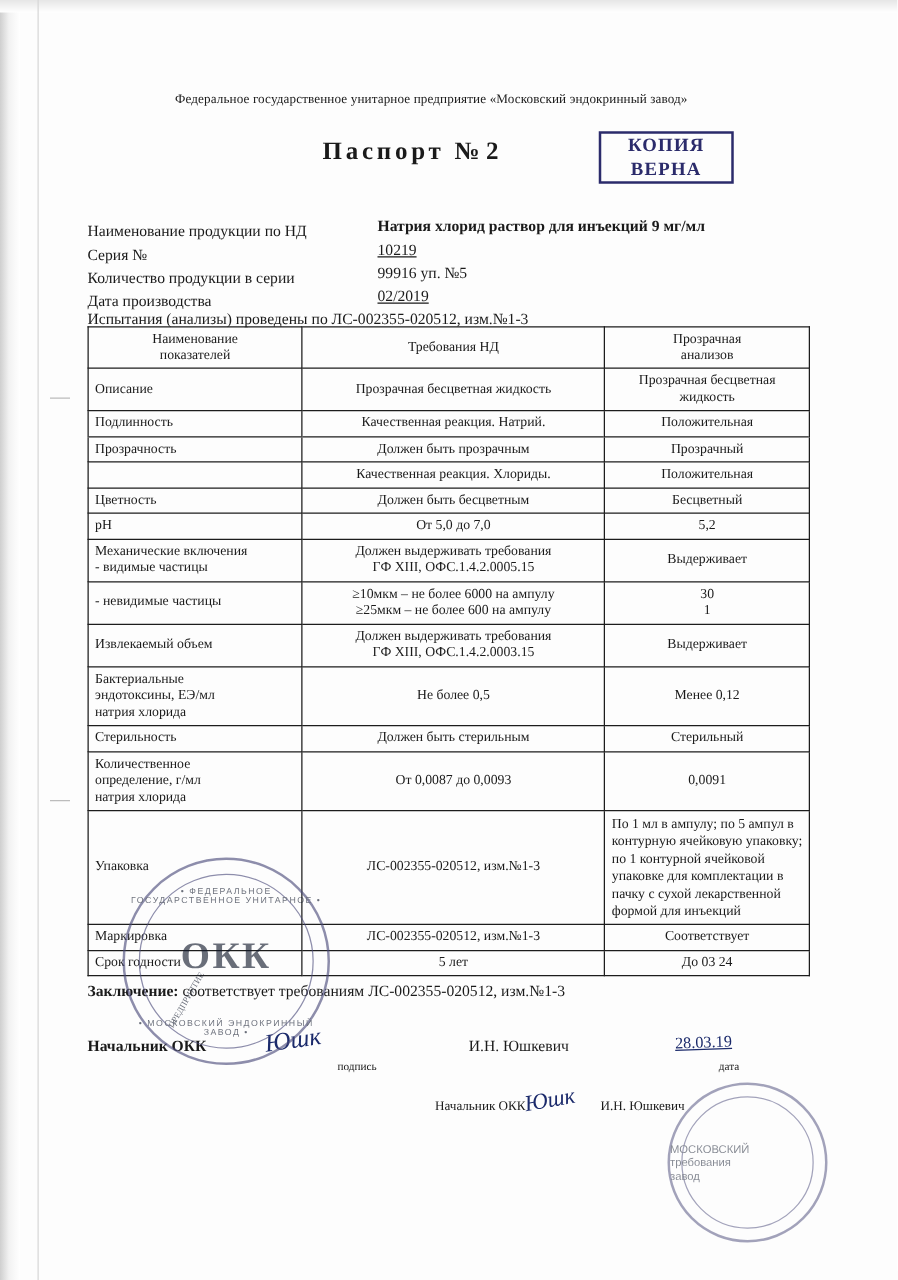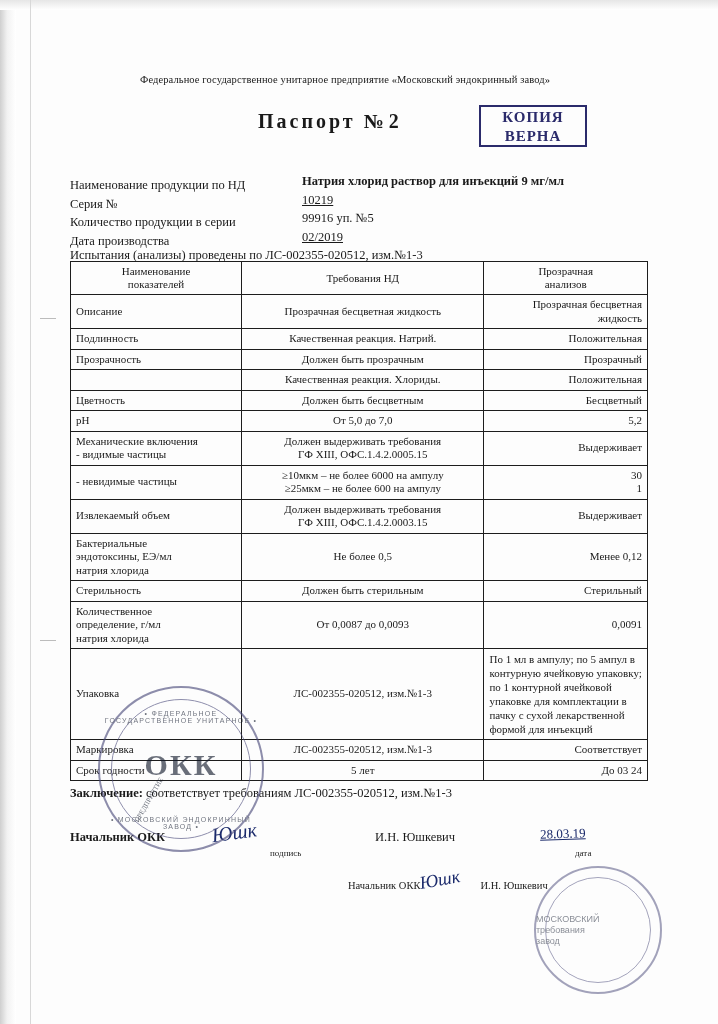--- a/index.html
+++ b/index.html
@@ -141,21 +141,21 @@
   }
   table.passport th {
     text-align: center;
     font-weight: normal;
     font-size: 11px;
     line-height: 13px;
     padding: 3px 4px;
   }
   td.c1 { width: 168px; text-align: left; }
   td.c2 { width: 245px; text-align: center; }
-  td.c3 { width: 160px; text-align: right; }
+  td.c3 { width: 160px; text-align: center; }
   td.left { text-align: left; }
 
   .conclusion {
     position: absolute;
     left: 70px;
     top: 786px;
     font-size: 12.5px;
     font-weight: bold;
     white-space: nowrap;
   }

